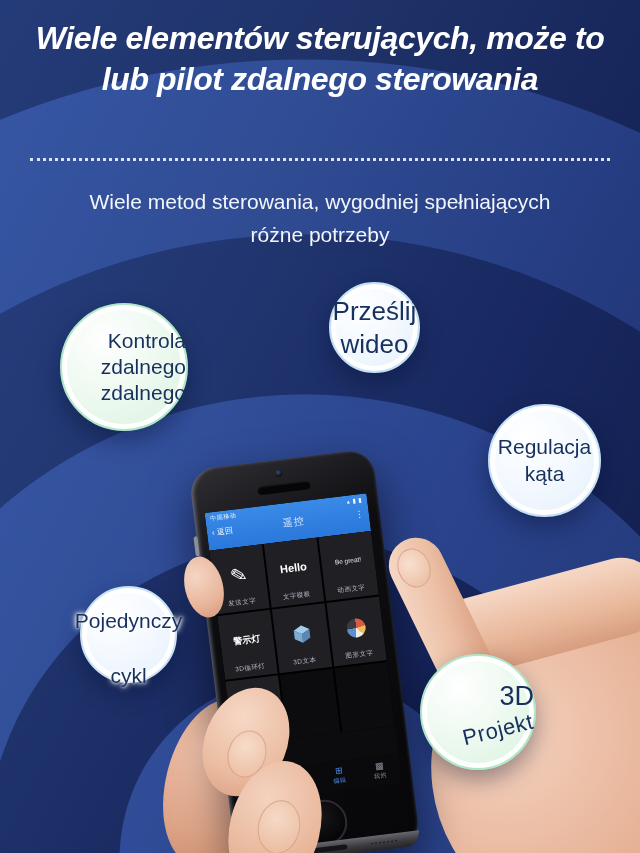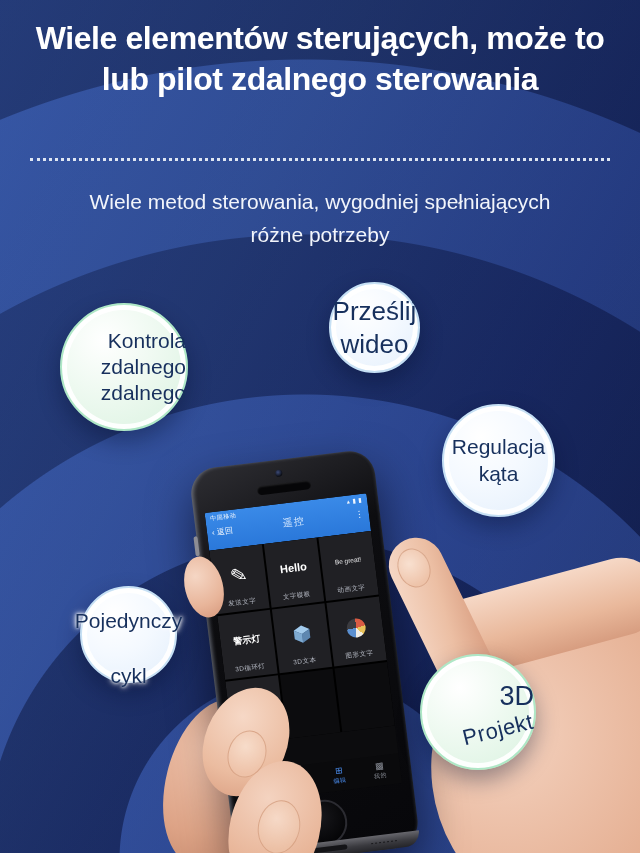--- a/index.html
+++ b/index.html
@@ -11,40 +11,40 @@
         rgba(70,108,200,.38) 0 185px,
         rgba(8,14,48,.30) 186px 320px,
         rgba(72,110,205,.30) 321px 465px,
         rgba(8,14,48,.26) 466px 625px,
         rgba(70,108,200,.20) 626px 800px,
         rgba(6,12,42,.32) 801px 1200px),
       linear-gradient(118deg,#33529e 0%,#2a4486 34%,#1d3070 66%,#13204f 100%);
   }
   
   .title{position:absolute;top:18px;left:0;width:640px;margin:0;text-align:center;
-    color:#ffffff;font-size:32px;line-height:1.28;font-weight:700;letter-spacing:-.4px;}
+    color:#ffffff;font-size:32px;line-height:1.28;font-weight:700;letter-spacing:-.4px;font-style:italic;}
   .title span{display:block;}
   .divider{position:absolute;top:158px;left:30px;width:580px;height:0;
     border-top:3px dotted rgba(238,243,250,.92);}
   .subtitle{position:absolute;top:186px;left:0;width:640px;margin:0;text-align:center;
     color:#f2f5fb;font-size:21px;line-height:1.55;font-weight:400;}
   .subtitle span{display:block;text-align:center;}
   
   .bubble{position:absolute;border-radius:50%;display:flex;flex-direction:column;
     align-items:center;justify-content:center;text-align:center;z-index:8;
     color:#17305d;box-sizing:border-box;
     box-shadow:inset 0 0 0 5px rgba(255,255,255,.92),0 10px 22px rgba(4,12,45,.38);}
   .bubble span{display:block;line-height:1.25;}
   .b-green{background:radial-gradient(circle at 34% 28%,#ffffff 0%,#f0faf2 40%,#d9f2df 100%);
     border:2px solid #aee7c6;align-items:flex-end;}
   .b-blue{background:radial-gradient(circle at 34% 28%,#ffffff 0%,#f4f9ff 45%,#e2eefb 100%);
     border:2px solid #c6e0f4;}
   .b1{left:60px;top:303px;width:128px;height:128px;font-size:21px;}
   .b2{left:329px;top:282px;width:91px;height:91px;font-size:26px;}
-  .b3{left:442px;top:404px;width:113px;height:113px;font-size:21px;}
+  .b3{left:488px;top:404px;width:113px;height:113px;font-size:21px;}
   .b4{left:80px;top:586px;width:97px;height:97px;font-size:21px;}
   .b4 span{white-space:nowrap;
     text-shadow:0 0 3px #fff,0 0 5px #fff,0 0 7px rgba(255,255,255,.9);margin-top:28px;}
   .b5{left:420px;top:654px;width:116px;height:116px;}
   .b5 .big{font-size:27px;font-weight:400;}
   .b5 .rot{font-size:22px;transform:rotate(-14deg);margin-top:2px;letter-spacing:.5px;}
   
   .skin{position:absolute;border-radius:50%;}
   .palm{left:430px;top:598px;width:340px;height:330px;transform:rotate(-30deg);z-index:4;
     background:radial-gradient(circle at 30% 28%,#f4d2bf 0%,#e5af92 55%,#cd9175 100%);}

